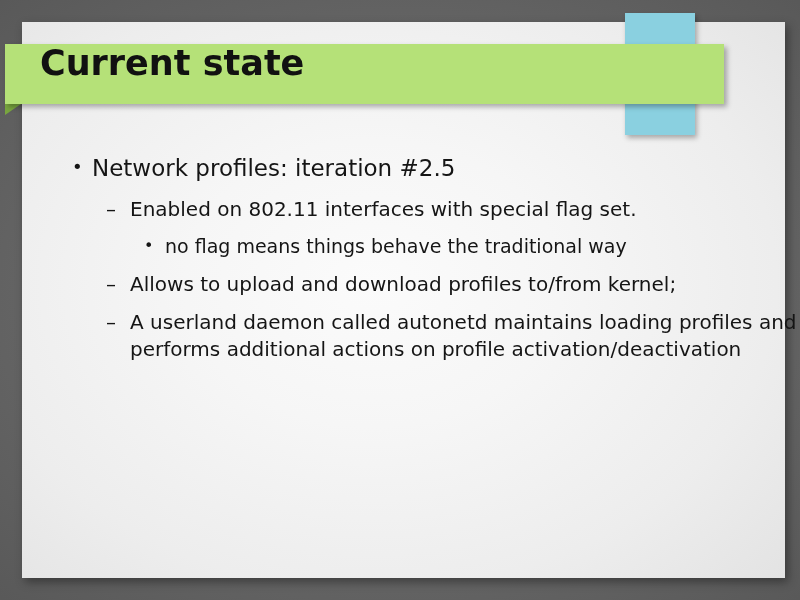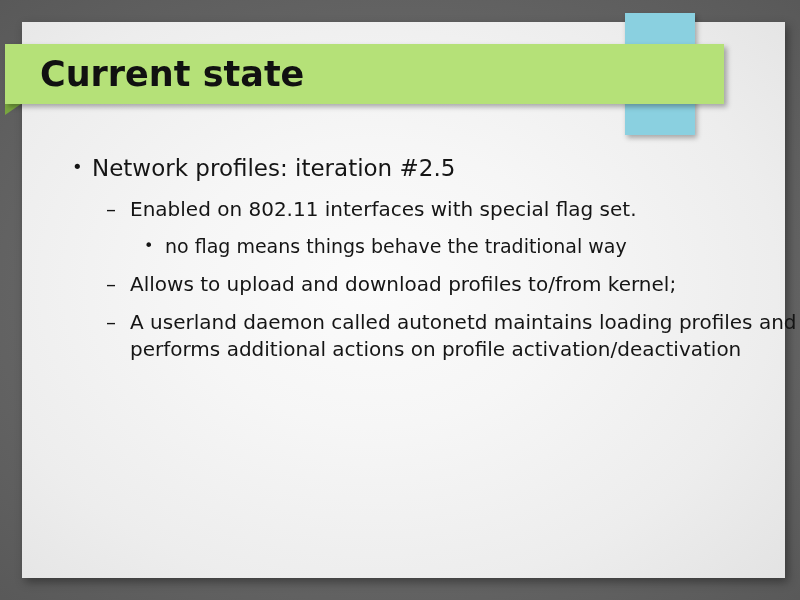--- a/index.html
+++ b/index.html
@@ -60,21 +60,21 @@
   #title-banner {
     position: absolute;
     left: 5px;
     top: 44px;
     width: 719px;
     height: 60px;
     background: #b5e178;
     box-shadow: 3px 3px 5px rgba(0,0,0,0.30);
     z-index: 4;
     display: flex;
-    align-items: center;
+    align-items: flex-end;
   }
   #title-banner-fold {
     position: absolute;
     left: 5px;
     top: 104px;
     width: 0;
     height: 0;
     border-left: 16px solid #79a63f;
     border-bottom: 11px solid transparent;
     z-index: 3;

